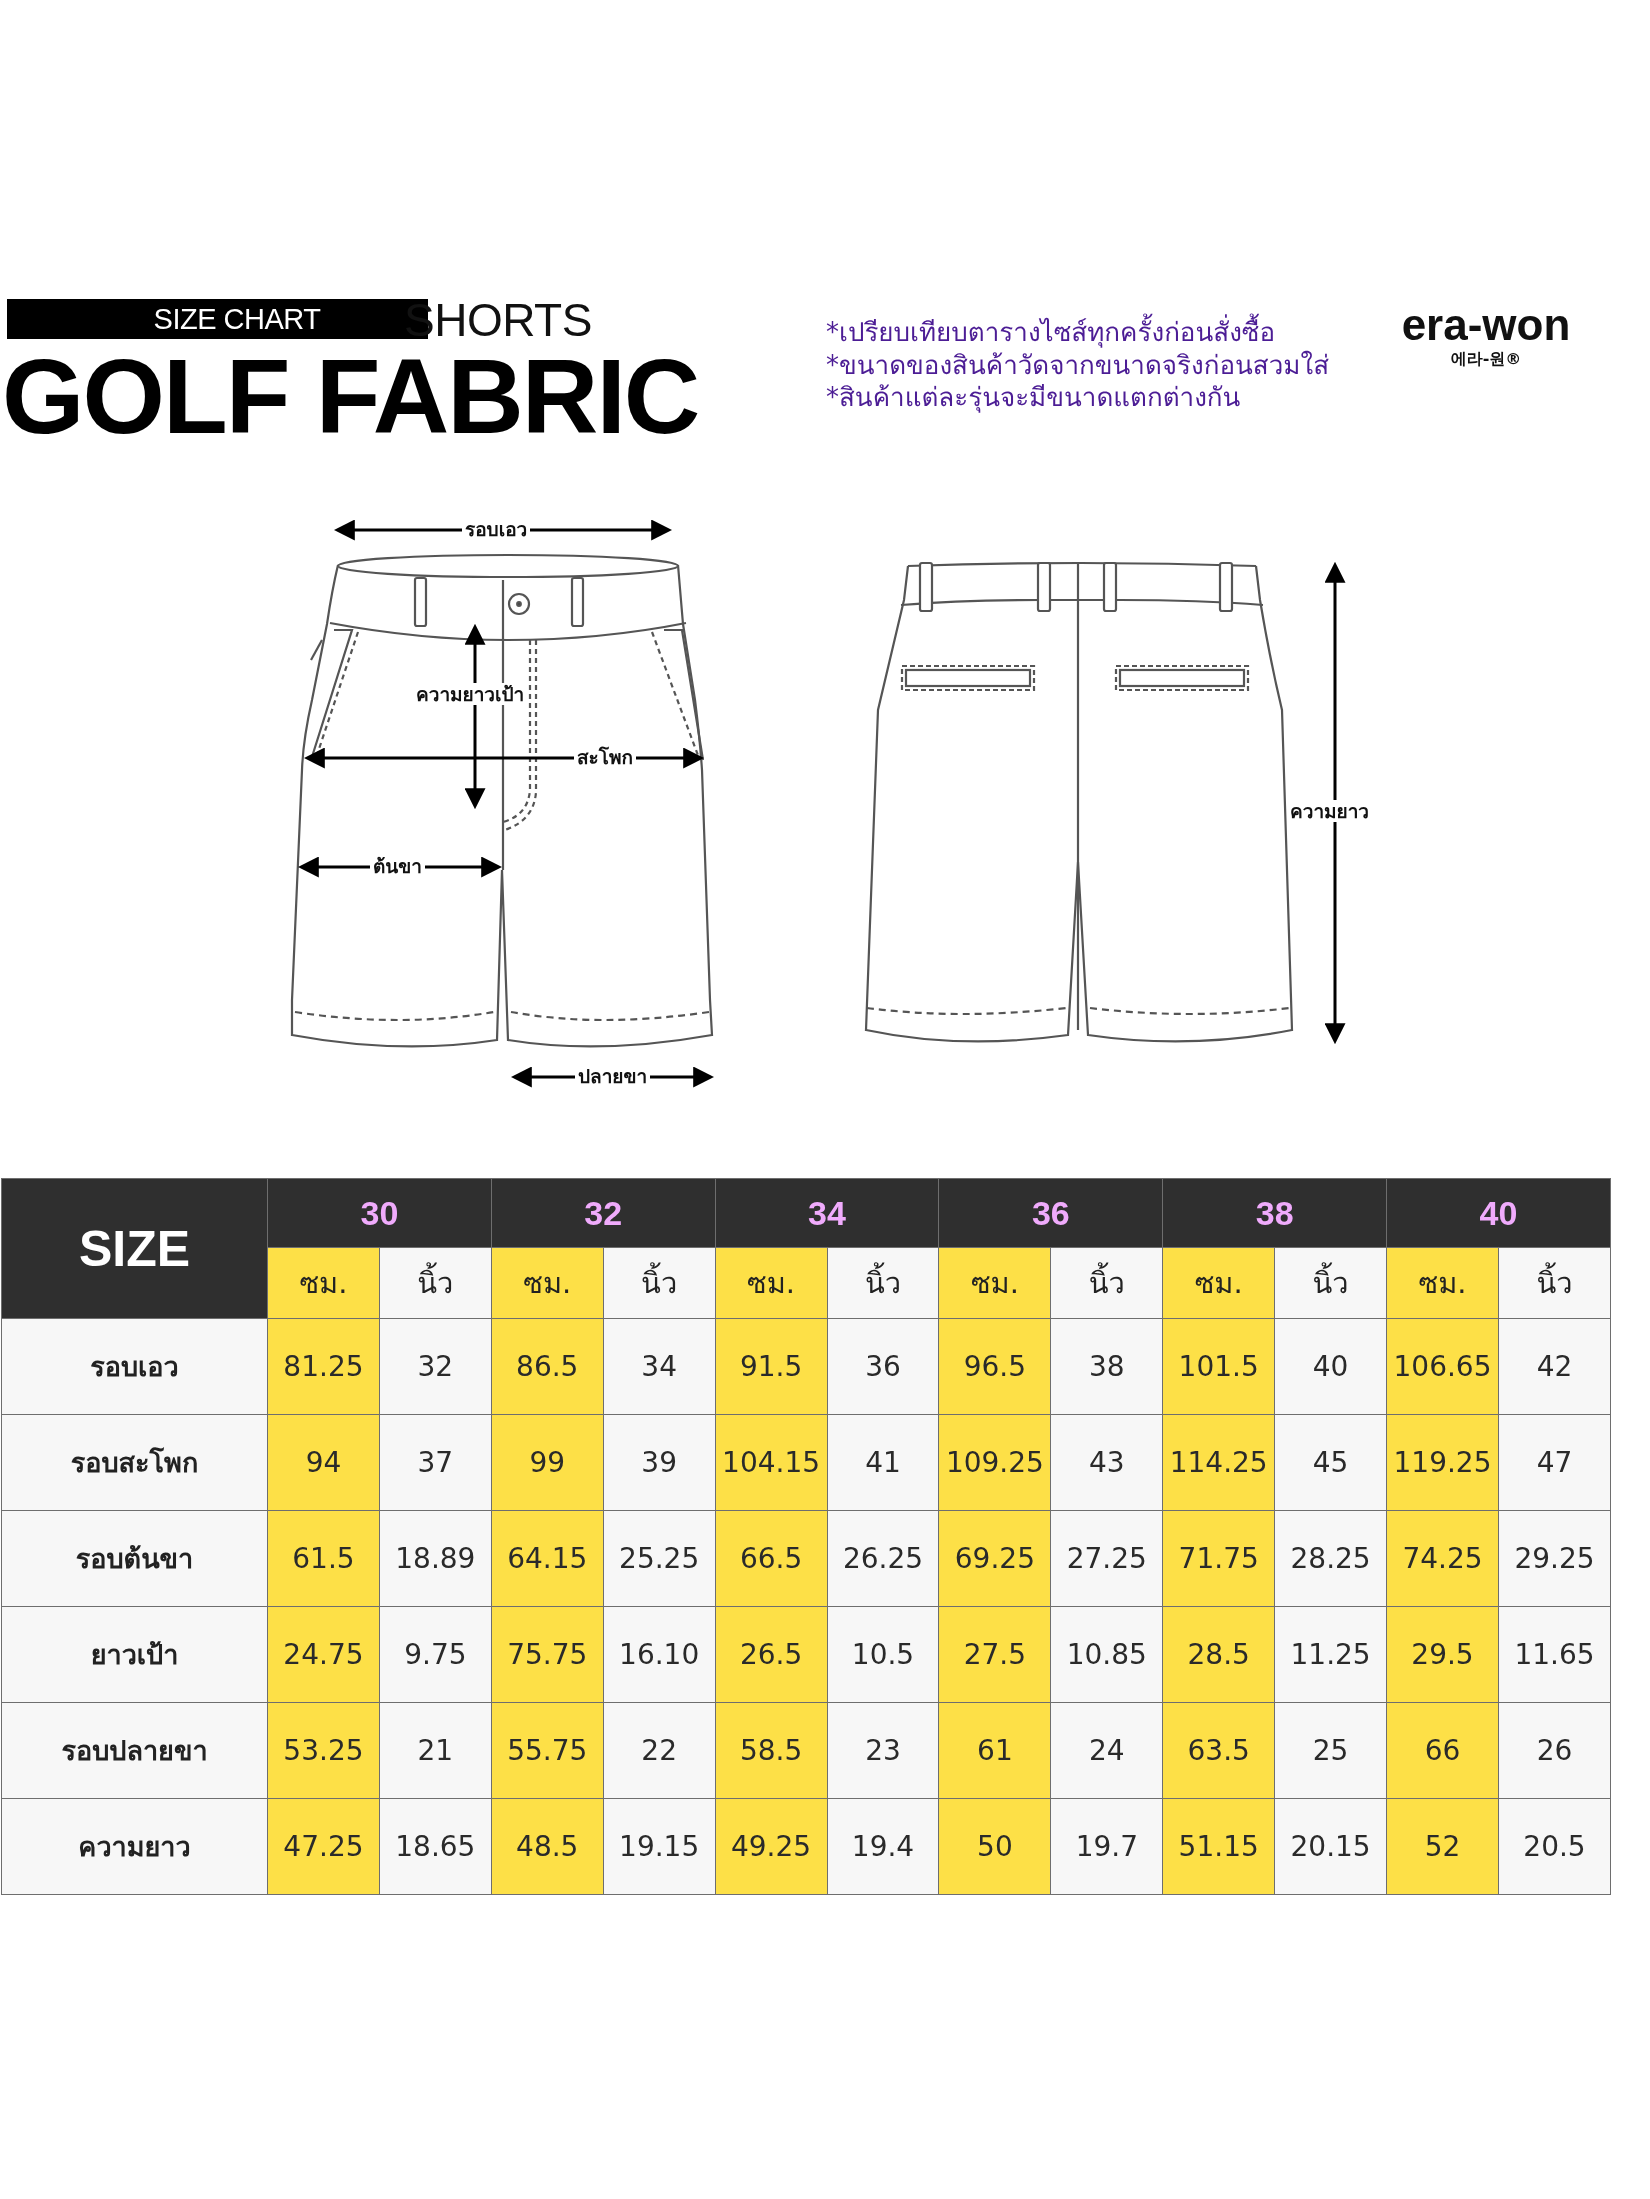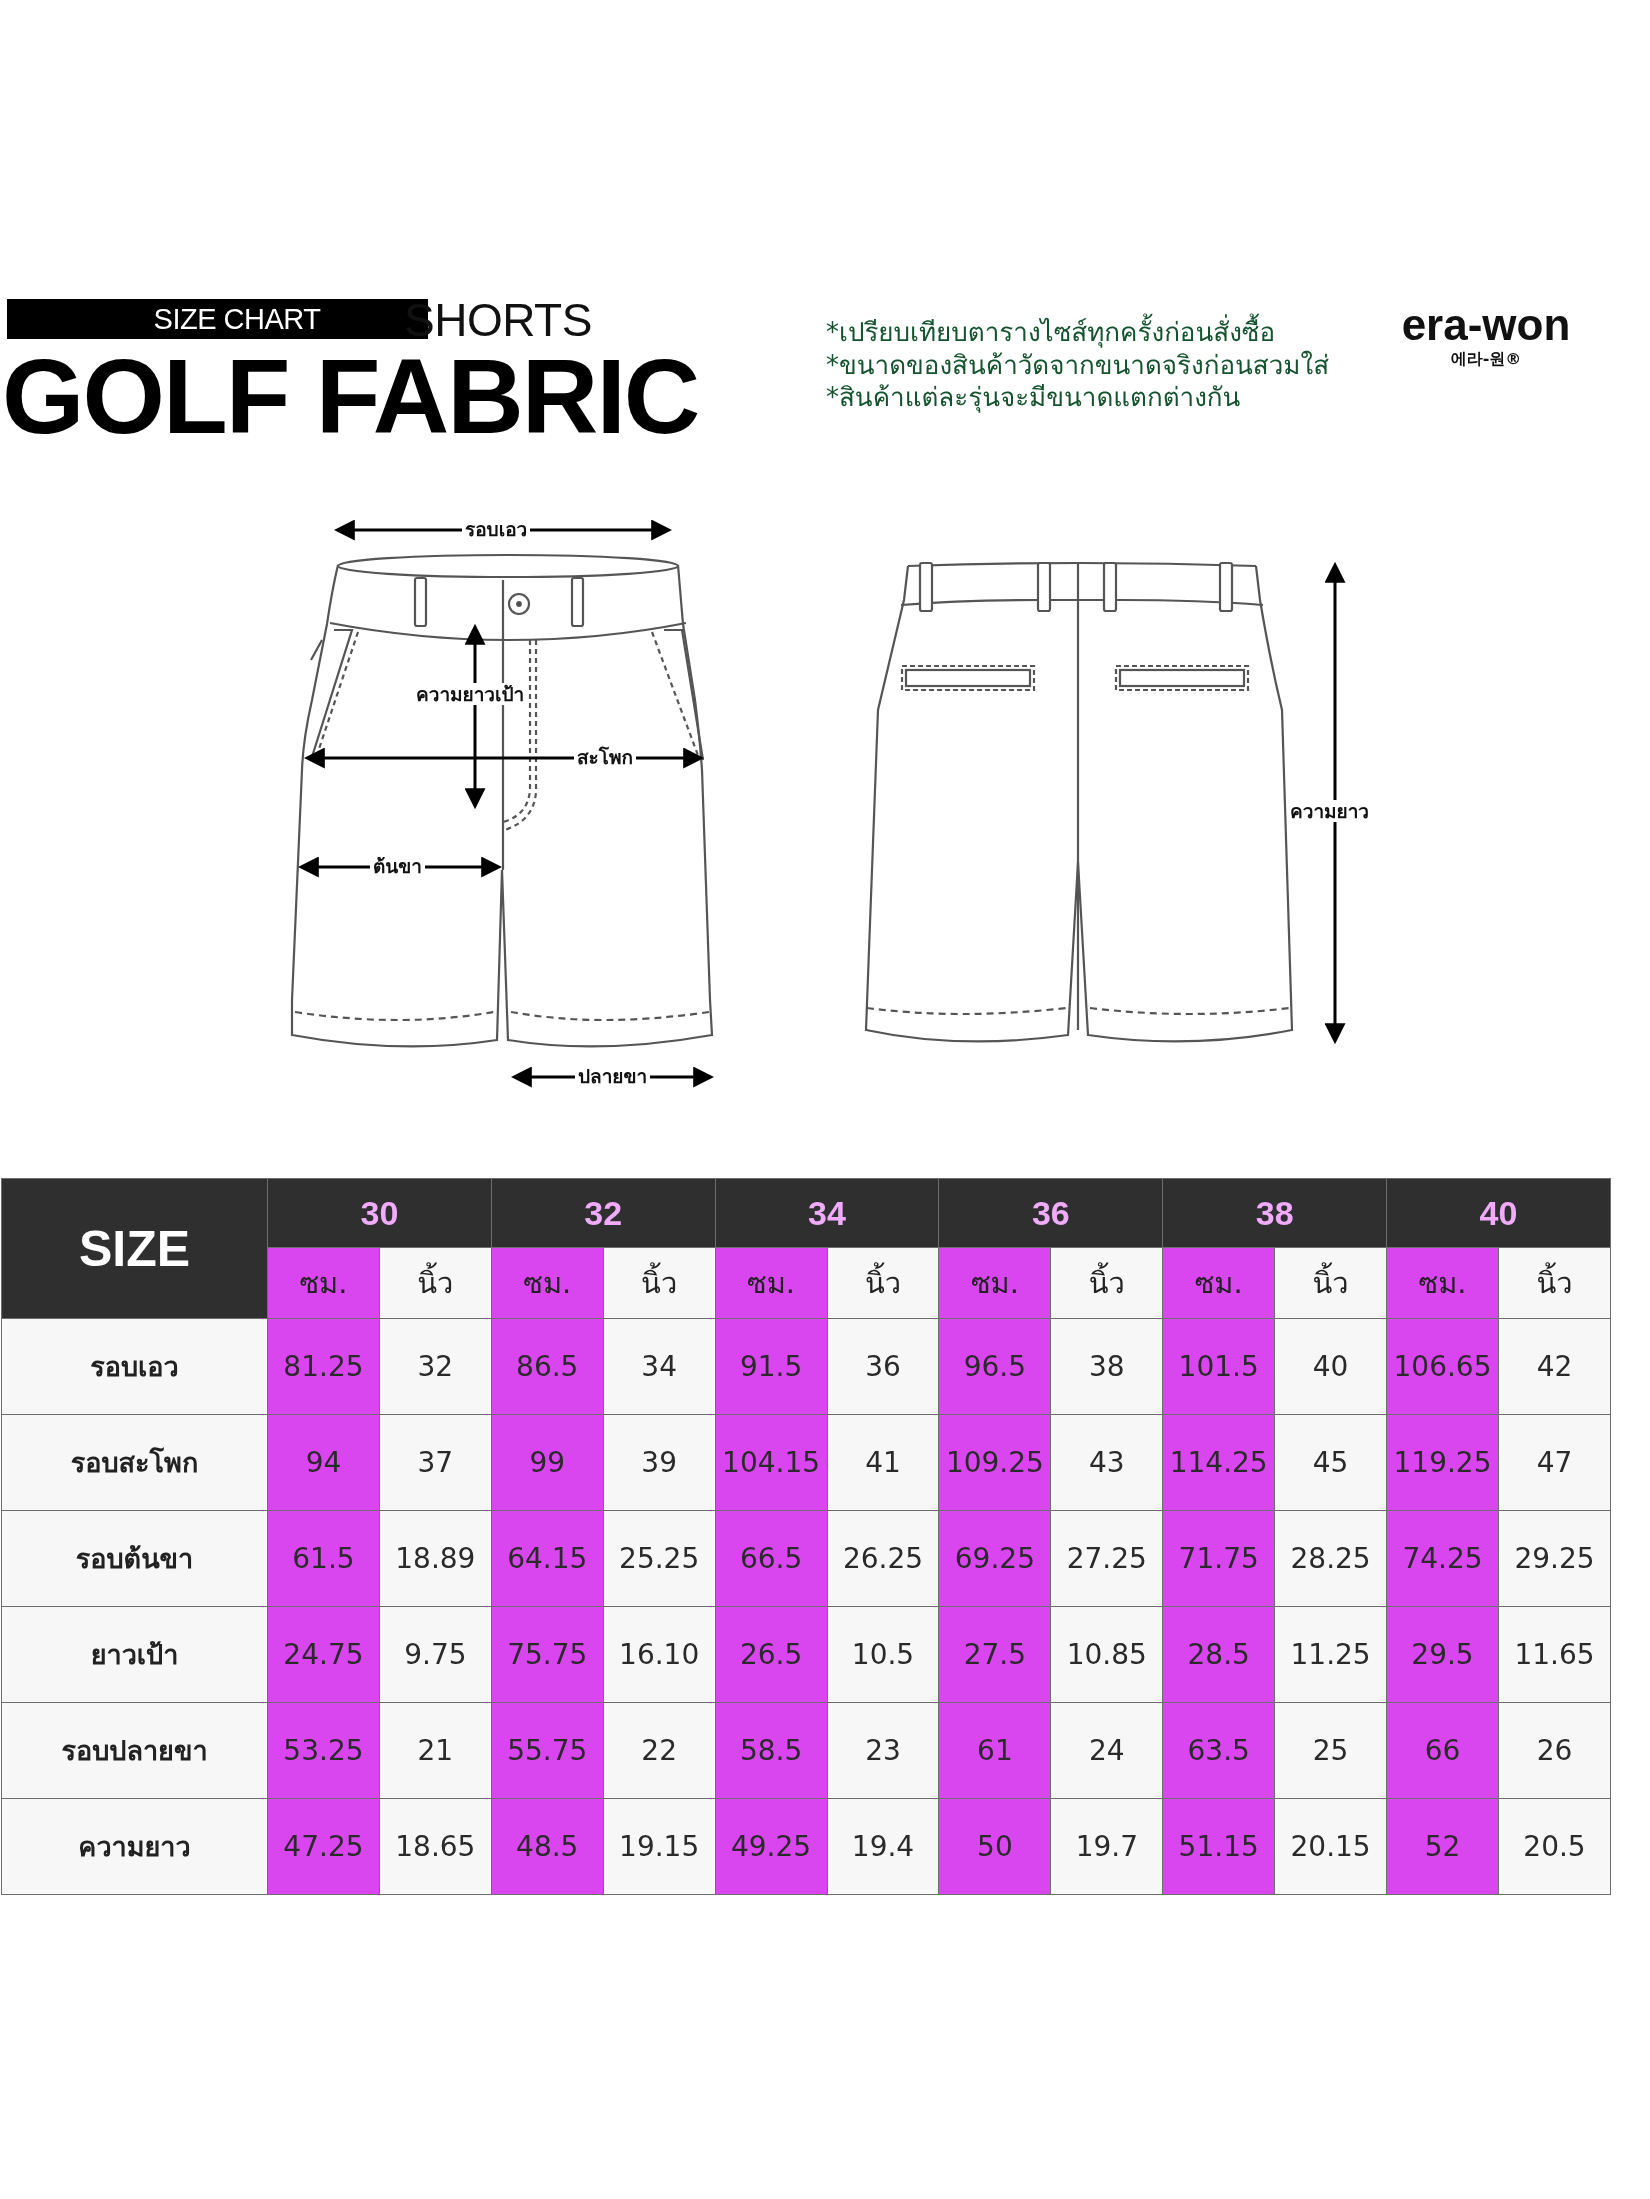--- a/index.html
+++ b/index.html
@@ -8,41 +8,41 @@
   .abs { position:absolute; }
 
   
   .size-chart-bar { left:7px; top:299px; width:382px; height:40px; background:#000;
     color:#fff; font-family:"Liberation Sans", sans-serif; font-size:29px; letter-spacing:-0.5px;
     display:flex; align-items:center; justify-content:center;padding-left:39px; }
   .shorts-label { left:404px; top:293px; font-family:"Liberation Sans", sans-serif;
     font-size:46px; color:#111; letter-spacing:-0.5px; }
   .title { left:2px; top:343px; font-family:"Liberation Sans", sans-serif; font-weight:700;
     font-size:106px; line-height:106px; letter-spacing:-2px; color:#000; }
-  .notes { left:826px; top:316px; font-size:26px; line-height:32.5px; color:#14532d; }
+  .notes { left:826px; top:316px; font-size:26px; line-height:32.5px; color:#4c1d95; }
   .notes div { white-space:nowrap; }
   .logo { left:1386px; top:303px; width:200px; text-align:center; }
   .logo-en { font-family:"Liberation Sans", sans-serif; font-weight:700; font-size:44px;
     line-height:44px; letter-spacing:0px; color:#111; }
   .logo-ko { font-family:"DejaVu Sans", sans-serif; font-weight:700; font-size:16px; line-height:24px; color:#111; }
 
   
   .dlabel { position:absolute; font-family:"DejaVu Sans", sans-serif; font-weight:700;
     font-size:19px; line-height:22px; color:#111; background:#fff; padding:0 3px; white-space:nowrap; }
 
   
   .size-table { position:absolute; left:1px; top:1178px; width:1610px; border-collapse:collapse;
     table-layout:fixed; font-family:"DejaVu Sans", sans-serif; }
   .size-table td, .size-table th { border:1.5px solid #6e6e6e; text-align:center; padding:0; }
   .hdr-size { background:#2f2f2f; color:#fff; font-family:"Liberation Sans", sans-serif;
     font-weight:700; font-size:50px; width:266px; }
   .hdr-num { background:#2f2f2f; color:#f0abfc; font-family:"Liberation Sans", sans-serif;
     font-weight:700; font-size:34px; height:68px; }
   .hdr-unit { height:70px; font-size:29px; color:#222; }
-  .cm { background:#d946ef;margin-left:48px; }
+  .cm { background:#fde047;margin-left:48px; }
   .in { background:#f7f7f7; }
   .rowlabel { background:#f7f7f7; font-weight:700; font-size:27px; color:#222; }
   .cell { font-size:28px; color:#2a2a2a; height:95px; font-family:"DejaVu Sans", sans-serif; }
 </style>
 </head>
 <body>
 
 <div class="abs size-chart-bar">SIZE CHART</div>
 <div class="abs shorts-label">SHORTS</div>
 <div class="abs title">GOLF FABRIC</div>

